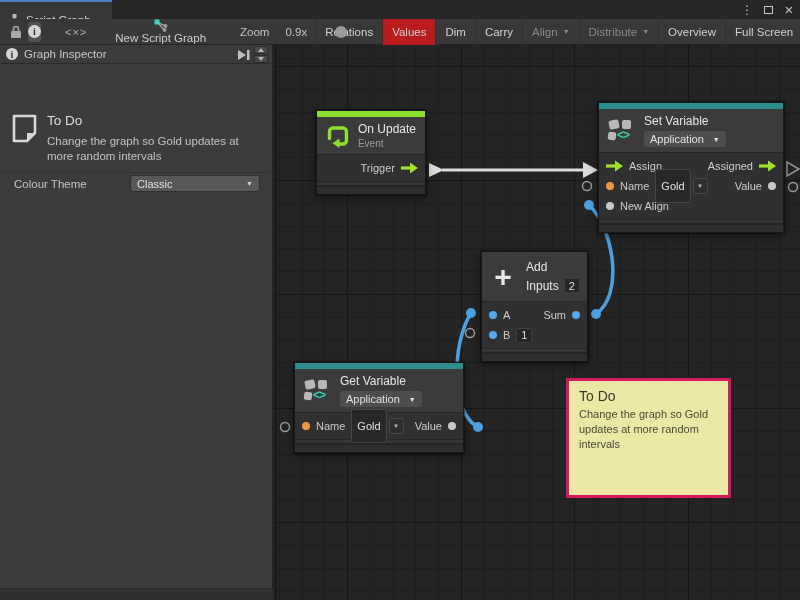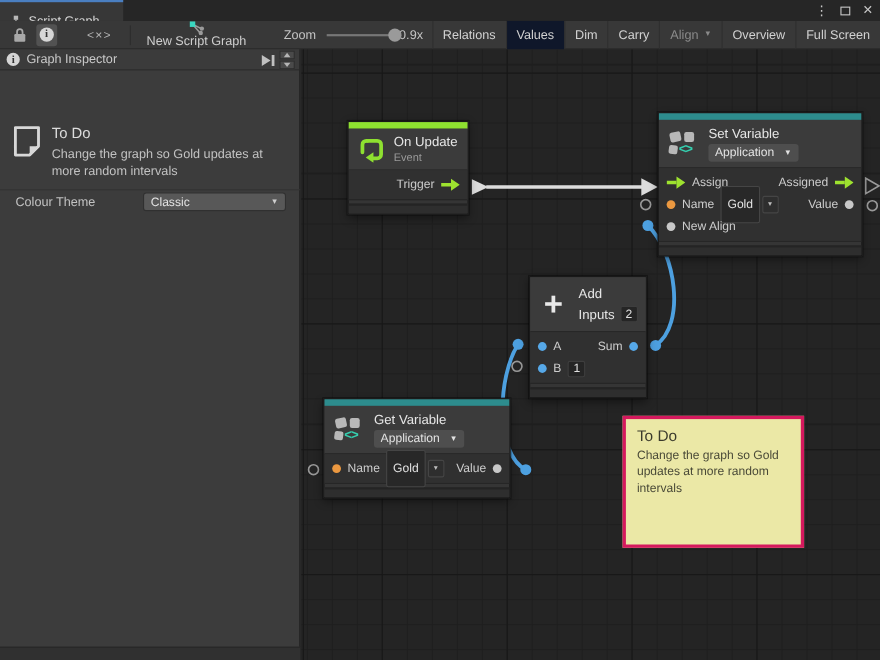--- a/index.html
+++ b/index.html
@@ -29,21 +29,21 @@
   .tb-sep { width:1px; height:18px; background:#2d2d2d; margin:0 6px; }
   .tb-sep-a { margin-left:14px; }
   .tb-newgraph { display:flex; align-items:center; gap:0; margin-left:8px; white-space:nowrap;flex-direction:column; }
   .tb-zoom-label { margin-left:34px; color:#c4c4c4; }
   .tb-slider { position:relative; width:72px; height:14px; margin-left:10px; }
   .tb-slider .track { position:absolute; left:0; right:0; top:6px; height:2px; background:#777; }
   .tb-slider .handle { position:absolute; top:1px; left:56px; width:12px; height:12px; border-radius:50%; background:#9a9a9a; }
   .tb-zoom-value { margin-left:6px; margin-right:8px; color:#c4c4c4; }
   .tb-btn { height:26px; display:flex; align-items:center; padding:0 9px; border-left:1px solid #2f2f2f;
     white-space:nowrap; color:#d2d2d2; }
-  .tb-btn.active { background:#0f172a; }
+  .tb-btn.active { background:#b91c1c; }
   .tb-btn.disabled { color:#8a8a8a; }
   .chev { font-size:7px; margin-left:5px; color:inherit; }
 
   
   .panel { position:absolute; left:0; top:45px; width:273px; height:543px; background:#3c3c3c; border-right:1px solid #222; }
   .panel-footer { position:absolute; left:0; top:588px; width:273px; height:12px; background:#303030; border-top:1px solid #292929; }
   .panel-header { position:relative; height:19px; background:#3b3b3b; border-bottom:1px solid #2c2c2c;
     display:flex; align-items:center; padding:0 6px; }
   .panel-title { color:#c9c9c9; font-size:11.5px; margin-left:6px; }
   .panel-header-right { position:absolute; right:4px; top:1px; display:flex; align-items:center; gap:3px; }
@@ -171,20 +171,24 @@
     </span>
     <span class="tb-zoom-value">0.9x</span>
     <span class="tb-btn">Relations</span>
     <span class="tb-btn active">Values</span>
     <span class="tb-btn">Dim</span>
     <span class="tb-btn">Carry</span>
     <span class="tb-btn disabled">
       <span>Align</span>
         <span class="chev">▼</span>
     </span>
+    <span class="tb-btn disabled">
+      <span>Distribute</span>
+        <span class="chev">▼</span>
+    </span>
     <span class="tb-btn">Overview</span>
     <span class="tb-btn">Full Screen</span>
   </div>
 
   <div class="panel">
     <div class="panel-header">
       <span class="info-glyph" style="width:12px;height:12px;">i</span>
       <span class="panel-title">Graph Inspector</span>
       <span class="panel-header-right">
         <svg width="15" height="12" viewBox="0 0 15 12">

